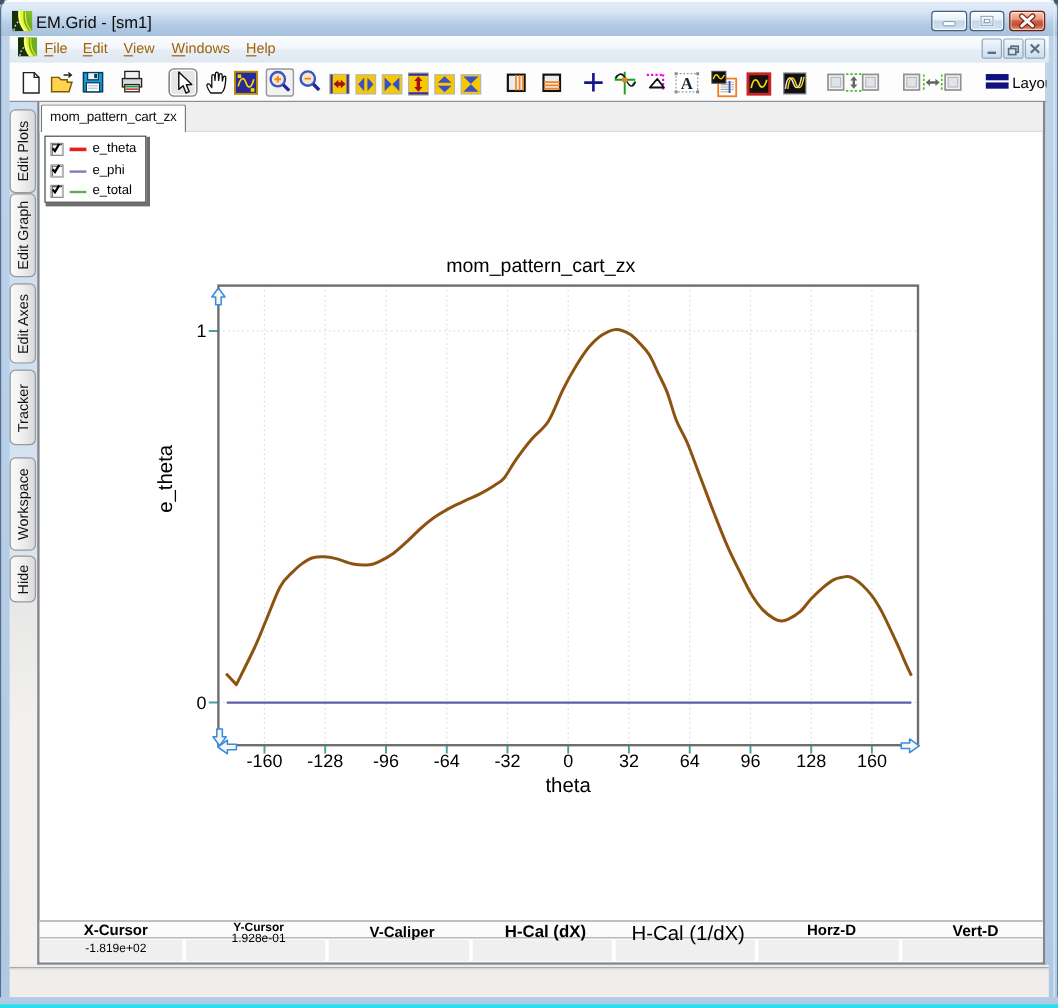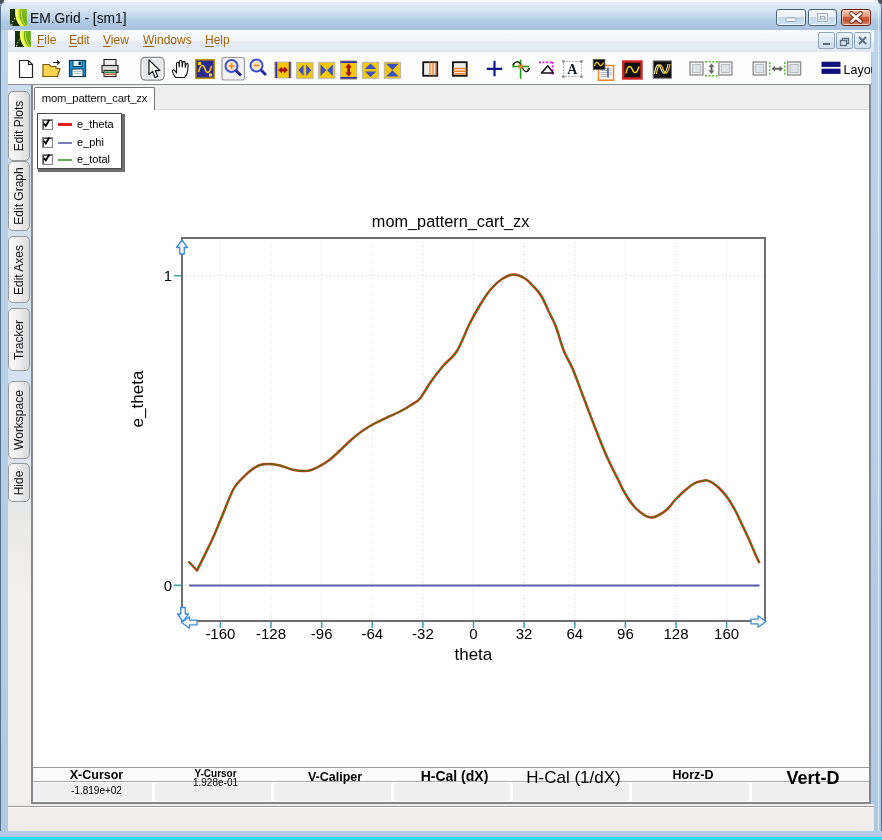--- a/index.html
+++ b/index.html
@@ -361,21 +361,21 @@
  <div class="abs" style="left:358px;top:16px;width:3px;height:18px;background:#fff"></div>
  <div class="abs" style="left:477px;top:16px;width:3px;height:18px;background:#fff"></div>
  <div class="abs" style="left:596px;top:16px;width:3px;height:18px;background:#fff"></div>
  <div class="abs" style="left:716px;top:16px;width:3px;height:18px;background:#fff"></div>
  <div class="tcell" style="left:4px;top:1px;width:119px;font-weight:bold;font-size:12.5px">X-Cursor</div>
  <div class="tcell" style="left:123px;top:1px;width:119px;font-weight:bold;font-size:10px">Y-Cursor</div>
  <div class="tcell" style="left:242px;top:3px;width:120px;font-weight:bold;font-size:12.5px">V-Caliper</div>
  <div class="tcell" style="left:362px;top:1px;width:119px;font-weight:bold;font-size:14px">H-Cal (dX)</div>
  <div class="tcell" style="left:481px;top:1px;width:119px;font-weight:normal;font-size:17px">H-Cal (1/dX)</div>
  <div class="tcell" style="left:600px;top:1px;width:120px;font-weight:bold;font-size:12.5px">Horz-D</div>
- <div class="tcell" style="left:720px;top:1px;width:120px;font-weight:bold;font-size:18px">Vert-D</div>
+ <div class="tcell" style="left:720px;top:1px;width:120px;font-weight:bold;font-size:13px">Vert-D</div>
  <div class="tcell" style="left:4px;top:18px;width:119px;font-size:10px">-1.819e+02</div>
  <div class="tcell" style="left:123px;top:10px;width:119px;font-size:10px">1.928e-01</div>
 </div>
 
 <div class="abs" style="left:8px;top:804px;width:866px;height:6px;background:#efedeb"></div>
 <div class="abs" style="left:8px;top:806px;width:866px;height:2px;background:#9a9a9a;border-bottom:1px solid #fdfdfd"></div>
 <div id="statusbar" class="abs"></div>
 <div class="abs" style="left:0;top:831px;width:882px;height:9px;background:linear-gradient(180deg,#b4cce5,#adc6e0)"></div>
 <div class="abs" style="left:0;top:837px;width:882px;height:3px;background:#27e0ef"></div>
 

